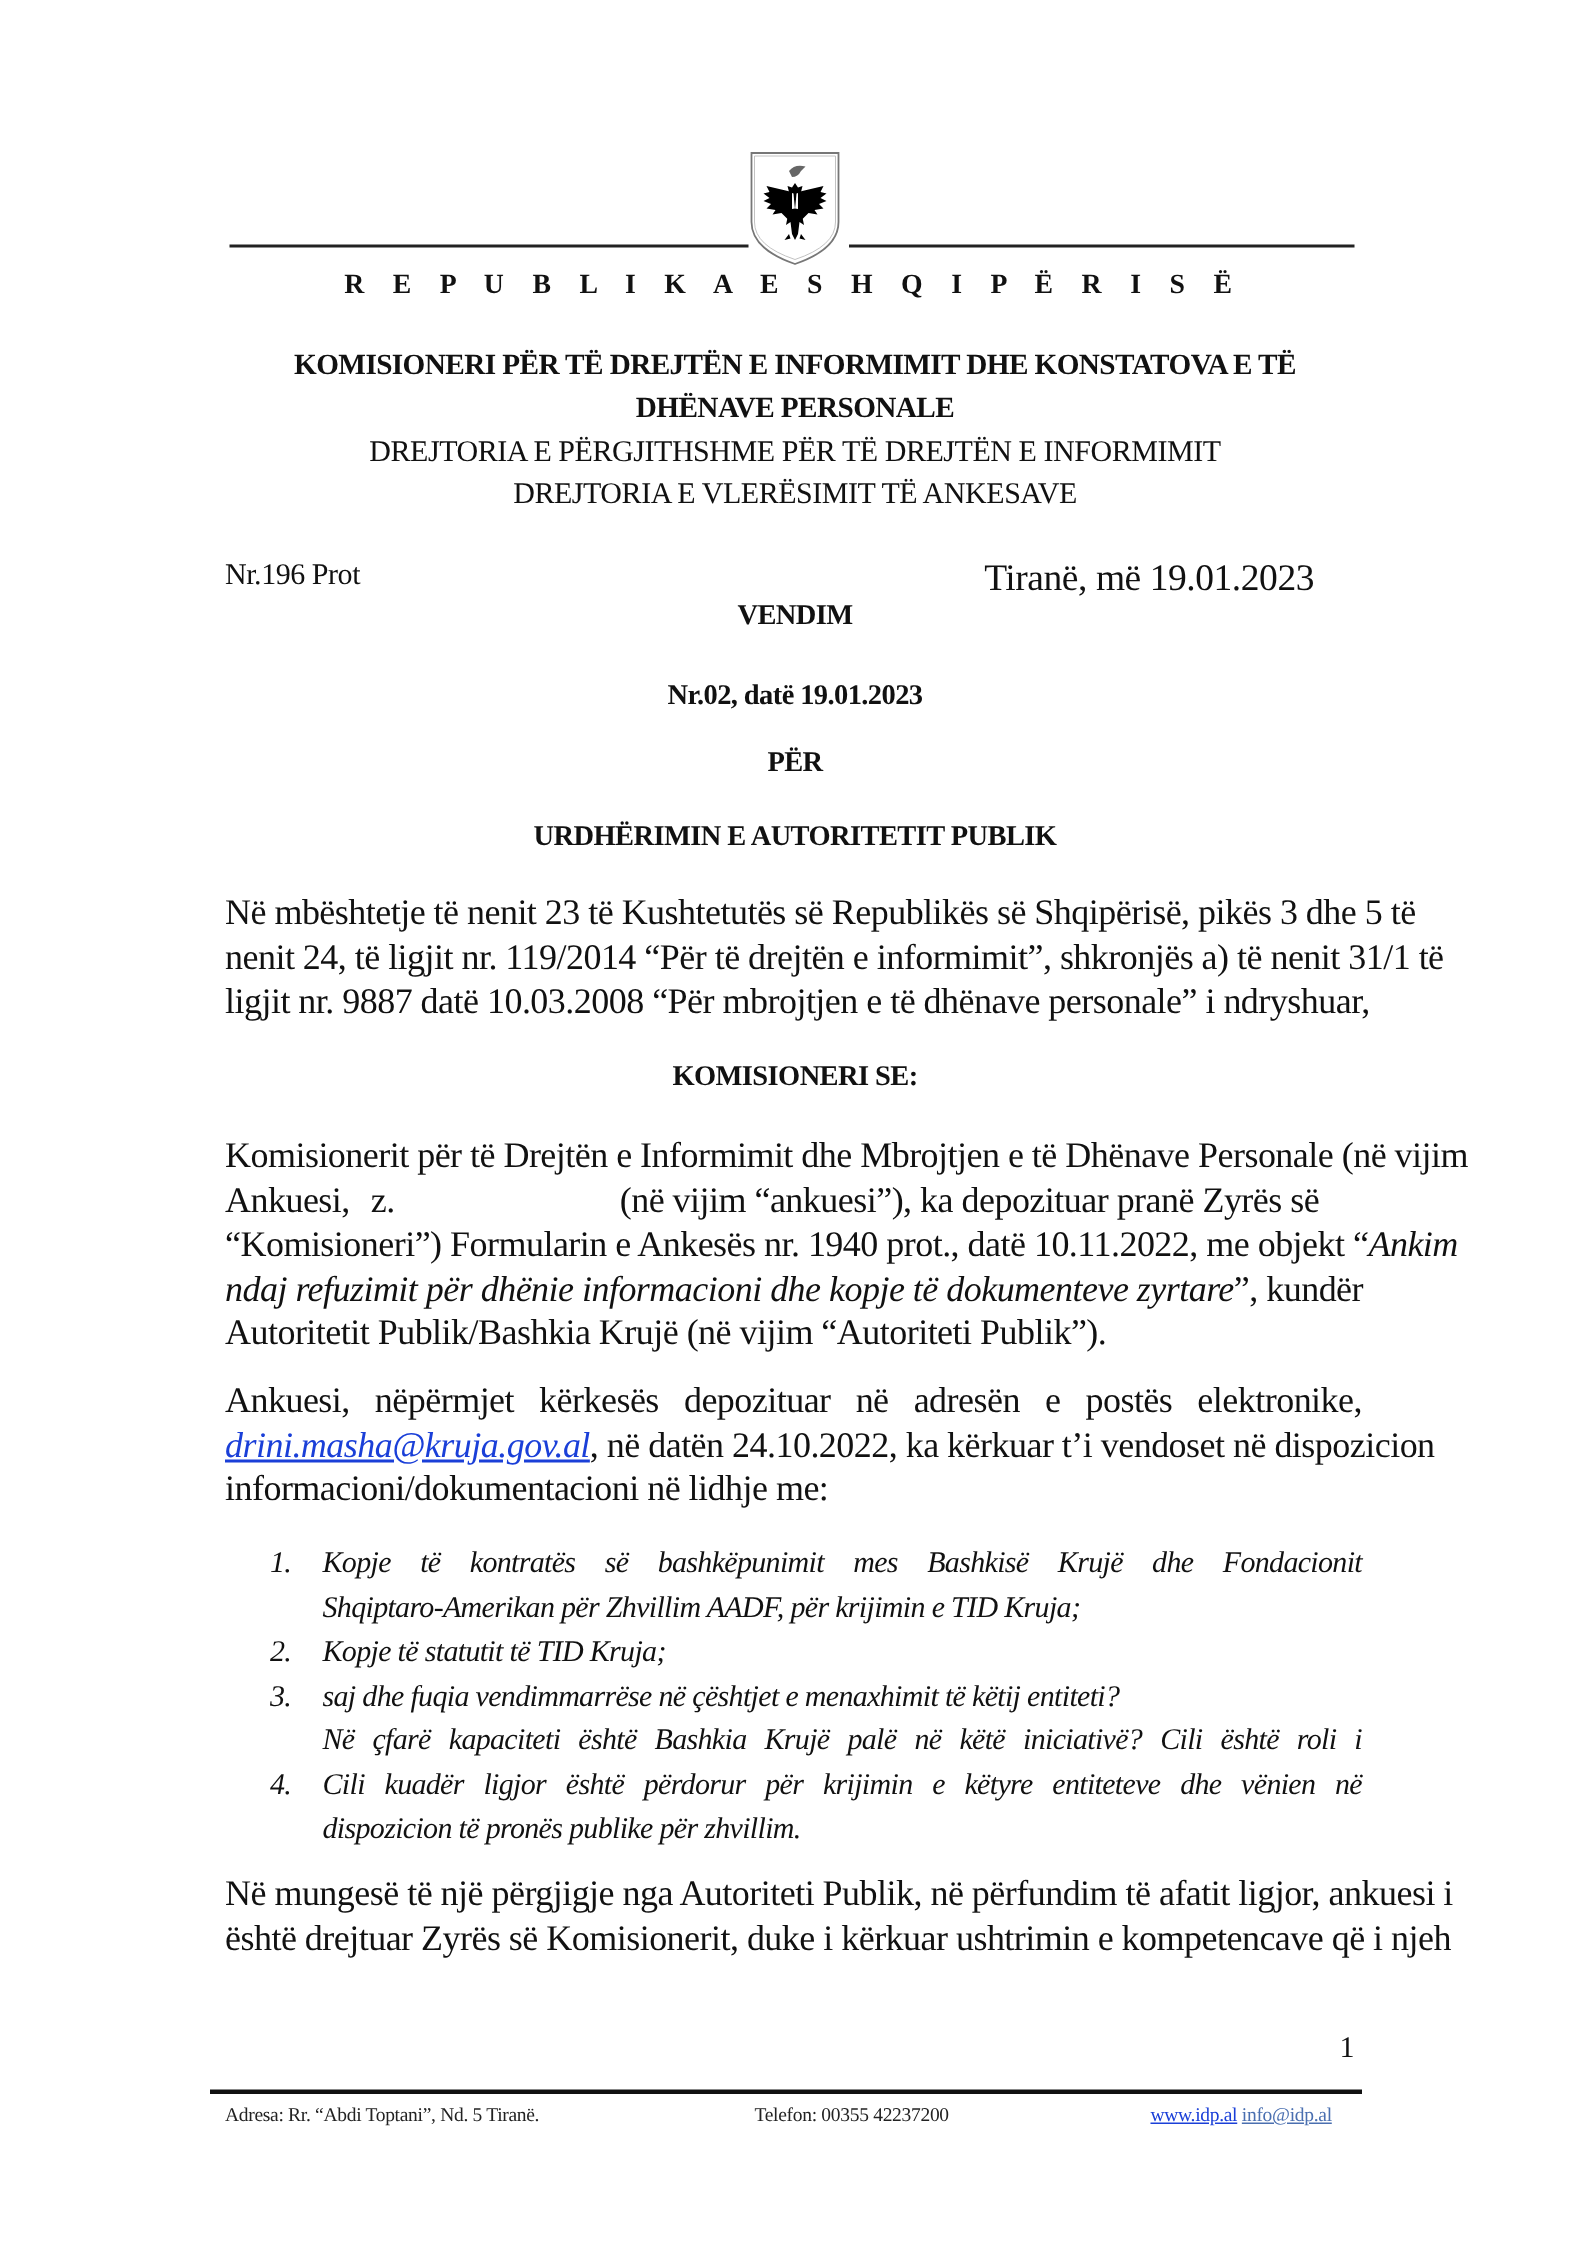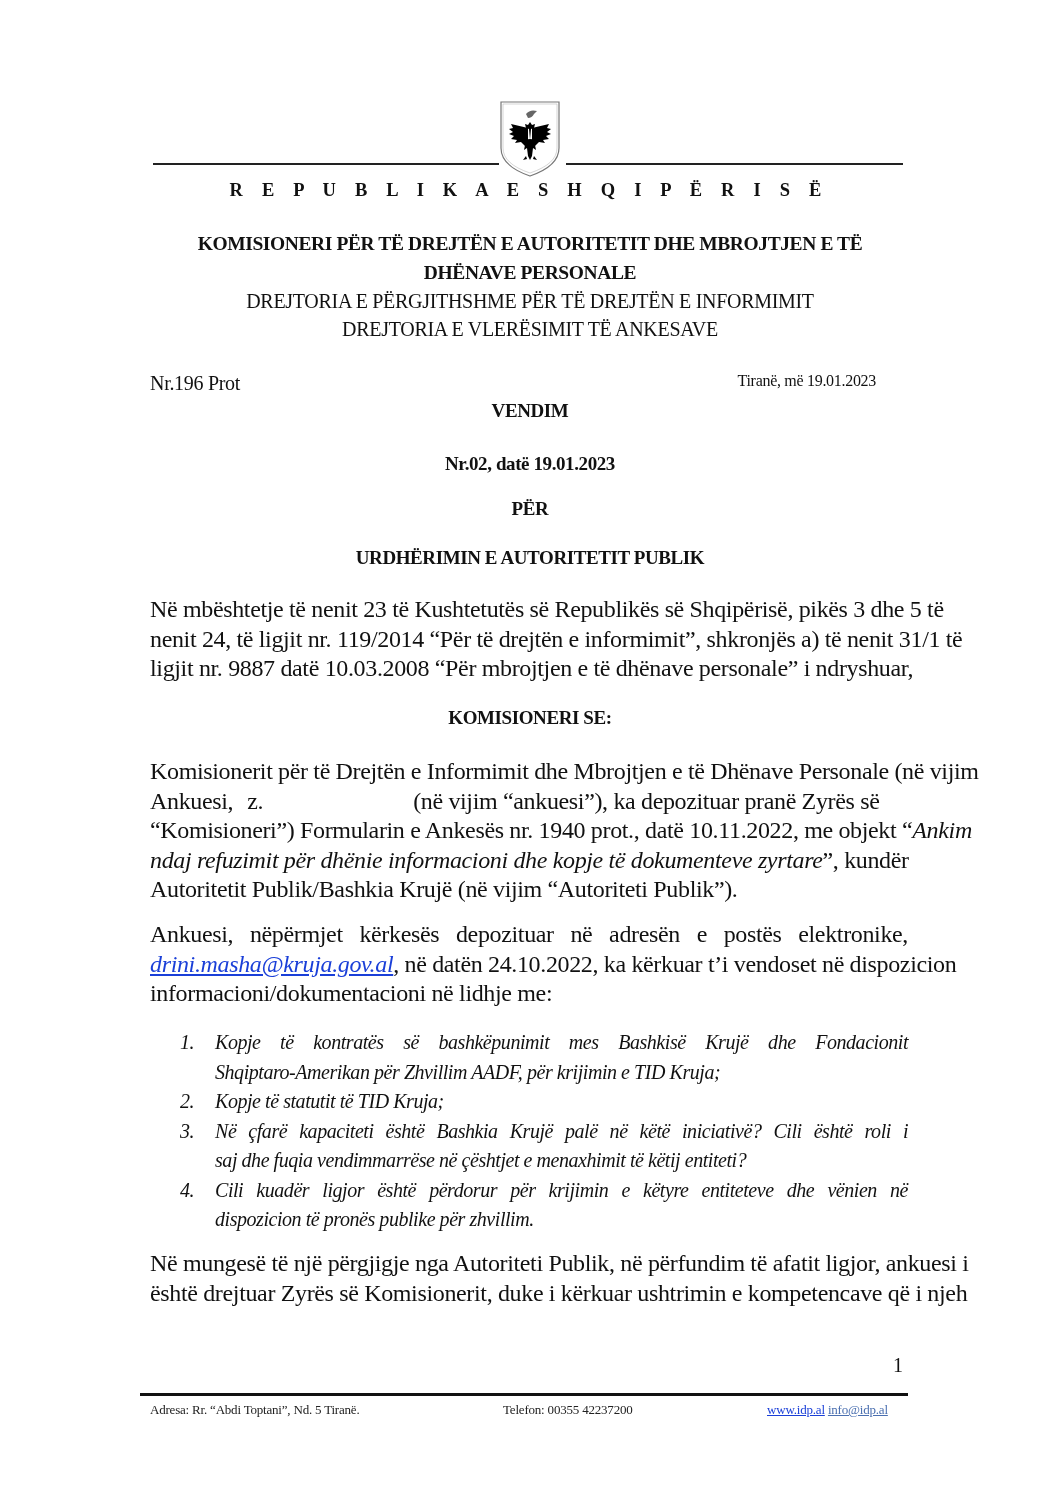--- a/index.html
+++ b/index.html
@@ -21,21 +21,21 @@
       position: absolute; top: 180px; left: 0; width: 1058px;
       text-align: center; font-weight: bold; font-size: 18.5px; letter-spacing: 7.2px;
     }
     .org {
       position: absolute; left: 140px; width: 780px; text-align: center; font-size: 20px; line-height: 30px;
     }
     .org.bold { font-weight: bold; font-size: 19.5px; letter-spacing: -0.4px; }
     .org.reg { letter-spacing: -0.3px; }
 
     .meta-left { position: absolute; left: 150px; top: 372px; font-size: 20px; letter-spacing: -0.3px; }
-    .meta-right { position: absolute; right: 182px; top: 372px; font-size: 16px; letter-spacing: -0.3px; }
+    .meta-right { position: absolute; right: 182px; top: 372px; font-size: 25px; letter-spacing: -0.3px; }
 
     .center-bold {
       position: absolute; left: 140px; width: 780px; text-align: center;
       font-weight: bold; font-size: 19px; letter-spacing: -0.4px;
     }
 
     .para {
       position: absolute; left: 150px; width: 758px;
       font-size: 24px; line-height: 29.5px; text-align: justify; letter-spacing: -0.35px;
     }
@@ -73,21 +73,21 @@
     <path d="M31 22 L29 25 L26 24 L27 28 L30 29 L31 40 L32 29 L35 28 L36 24 L33 25 Z"></path>
     <path d="M29 28 L12 24 L14 28 L10 29 L14 32 L10 34 L15 36 L12 39 L18 40 L16 43 L22 42 L26 46 L29 44 Z"></path>
     <path d="M33 28 L50 24 L48 28 L52 29 L48 32 L52 34 L47 36 L50 39 L44 40 L46 43 L40 42 L36 46 L33 44 Z"></path>
     <path d="M27 40 Q31 38 35 40 L37 50 L34 48 L33 56 L31 60 L29 56 L28 48 L25 50 Z"></path>
     <path d="M27 56 L24 60 L28 59 Z M35 56 L38 60 L34 59 Z"></path>
   </g>
 </svg>
 
 <div class="republic">R E P U B L I K A   E   S H Q I P Ë R I S Ë</div>
 
-<div class="org bold" style="top:229px;">KOMISIONERI PËR TË DREJTËN E AUTORITETIT DHE MBROJTJEN E TË</div>
+<div class="org bold" style="top:229px;">KOMISIONERI PËR TË DREJTËN E INFORMIMIT DHE KONSTATOVA E TË</div>
 <div class="org bold" style="top:258px;">DHËNAVE PERSONALE</div>
 <div class="org reg" style="top:286px;">DREJTORIA E PËRGJITHSHME PËR TË DREJTËN E INFORMIMIT</div>
 <div class="org reg" style="top:314px;">DREJTORIA E VLERËSIMIT TË ANKESAVE</div>
 
 <div class="meta-left">Nr.196 Prot</div>
 <div class="meta-right">Tiranë, më 19.01.2023</div>
 
 <div class="center-bold" style="top:400px;">VENDIM</div>
 <div class="center-bold" style="top:453px;">Nr.02, datë 19.01.2023</div>
 <div class="center-bold" style="top:498px;">PËR</div>
@@ -122,22 +122,22 @@
     <span class="num">1.</span>
     <span class="line">Kopje të kontratës së bashkëpunimit mes Bashkisë Krujë dhe Fondacionit</span>
     <span class="line last">Shqiptaro-Amerikan për Zhvillim AADF, për krijimin e TID Kruja;</span>
   </div>
   <div class="li">
     <span class="num">2.</span>
     <span class="line last">Kopje të statutit të TID Kruja;</span>
   </div>
   <div class="li">
     <span class="num">3.</span>
+    <span class="line last">saj dhe fuqia vendimmarrëse në çështjet e menaxhimit të këtij entiteti?</span>
     <span class="line">Në çfarë kapaciteti është Bashkia Krujë palë në këtë iniciativë? Cili është roli i</span>
-    <span class="line last">saj dhe fuqia vendimmarrëse në çështjet e menaxhimit të këtij entiteti?</span>
   </div>
   <div class="li">
     <span class="num">4.</span>
     <span class="line">Cili kuadër ligjor është përdorur për krijimin e këtyre entiteteve dhe vënien në</span>
     <span class="line last">dispozicion të pronës publike për zhvillim.</span>
   </div>
 </div>
 
 <div class="para" style="top:1249px;">
   <span class="line">Në mungesë të një përgjigje nga Autoriteti Publik, në përfundim të afatit ligjor, ankuesi i</span>

